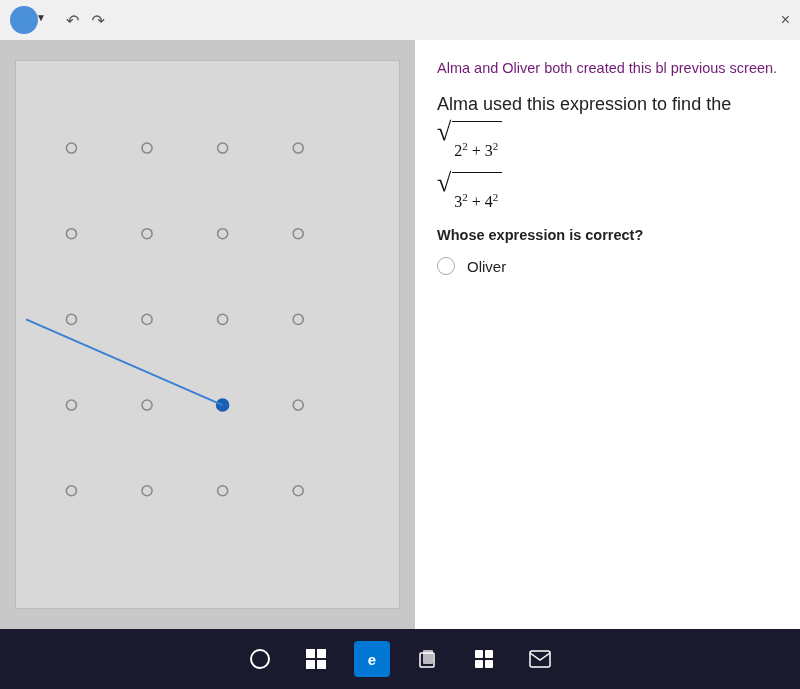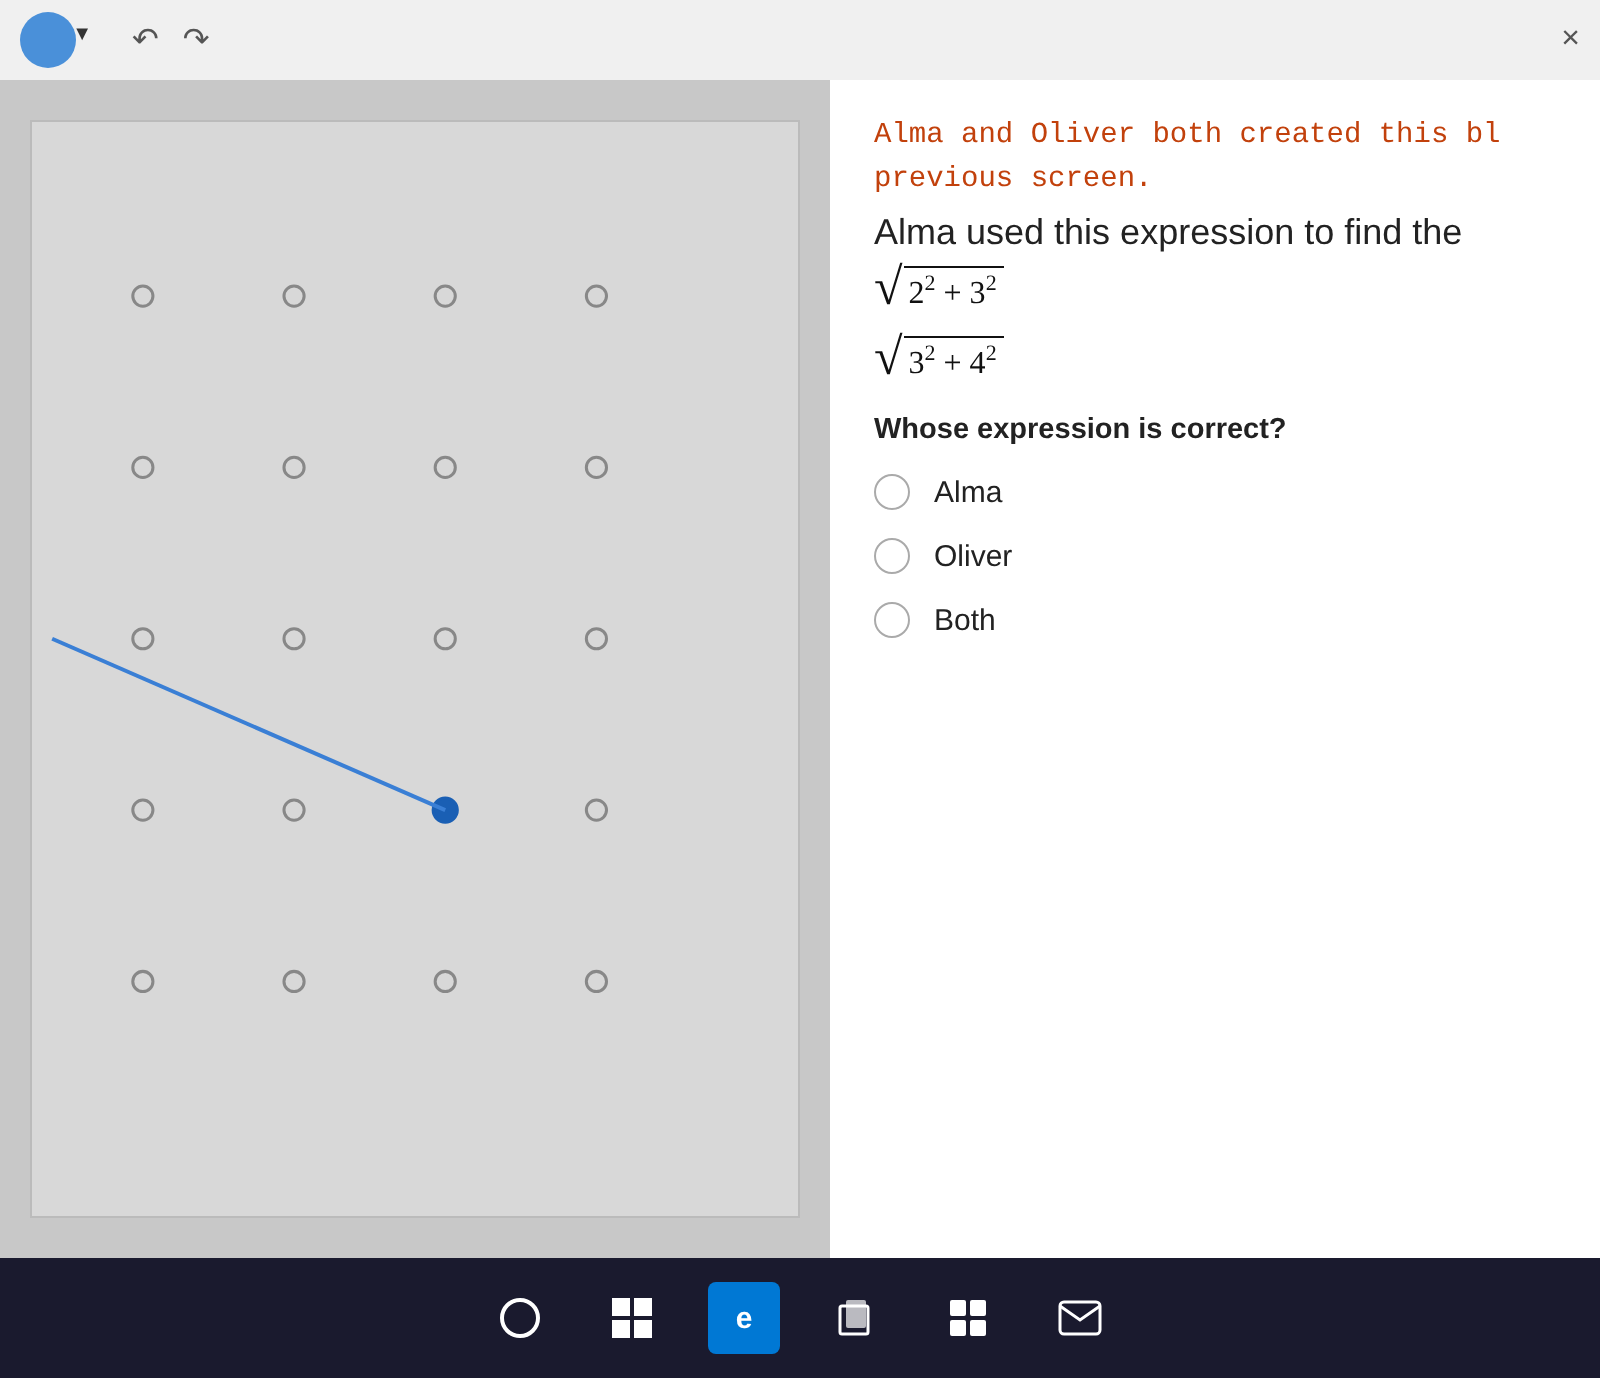--- a/index.html
+++ b/index.html
@@ -99,24 +99,23 @@
     
     .right-panel {
       flex: 1;
       background: #ffffff;
       padding: 18px 22px;
       overflow-y: auto;
     }
 
     .question-text {
       font-size: 14.5px;
-      color: #c2410c;
+      color: #701a75;
       line-height: 1.5;
-      margin-bottom: 4px;
-      font-family: Liberation Mono, monospace;
+      margin-bottom: 14px;
     }
 
     .expression-label {
       font-size: 18px;
       color: #222;
       margin-bottom: 6px;
     }
 
     .math-expression {
       font-size: 18px;
@@ -200,21 +199,21 @@
       font-family: 'Times New Roman', serif;
     }
 
     .radical-sign {
       font-size: 26px;
       line-height: 0.85;
     }
 
     .radical-content {
       border-top: 1.5px solid #111;
-      padding: 2px 4px 0 2px;
+      padding: 18px 4px 0 2px;
       font-size: 16px;
       margin-left: 1px;
     }
   </style>
 </head>
 <body>
 
 <div class="title-bar">
   <div class="title-bar-circle"></div>
   <div class="title-bar-icons">
@@ -274,34 +273,26 @@
 
     <div class="math-expression">
       <span class="radical-container">
         <span class="radical-sign">√</span>
         <span class="radical-content">3<sup>2</sup> + 4<sup>2</sup></span>
       </span>
     </div>
 
     <p class="whose-label">Whose expression is correct?</p>
 
-    <div class="radio-option">
-      <div class="radio-circle"></div>
-      <span class="radio-label">Alma</span>
-    </div>
 
     <div class="radio-option">
       <div class="radio-circle"></div>
       <span class="radio-label">Oliver</span>
     </div>
 
-    <div class="radio-option">
-      <div class="radio-circle"></div>
-      <span class="radio-label">Both</span>
-    </div>
 
 
   </div>
 </div>
 
 <div class="taskbar">
   <div class="taskbar-btn">
     <span style="width:20px;height:20px;border-radius:50%;border:2px solid #fff;display:inline-block;"></span>
   </div>
   <div class="taskbar-btn">

